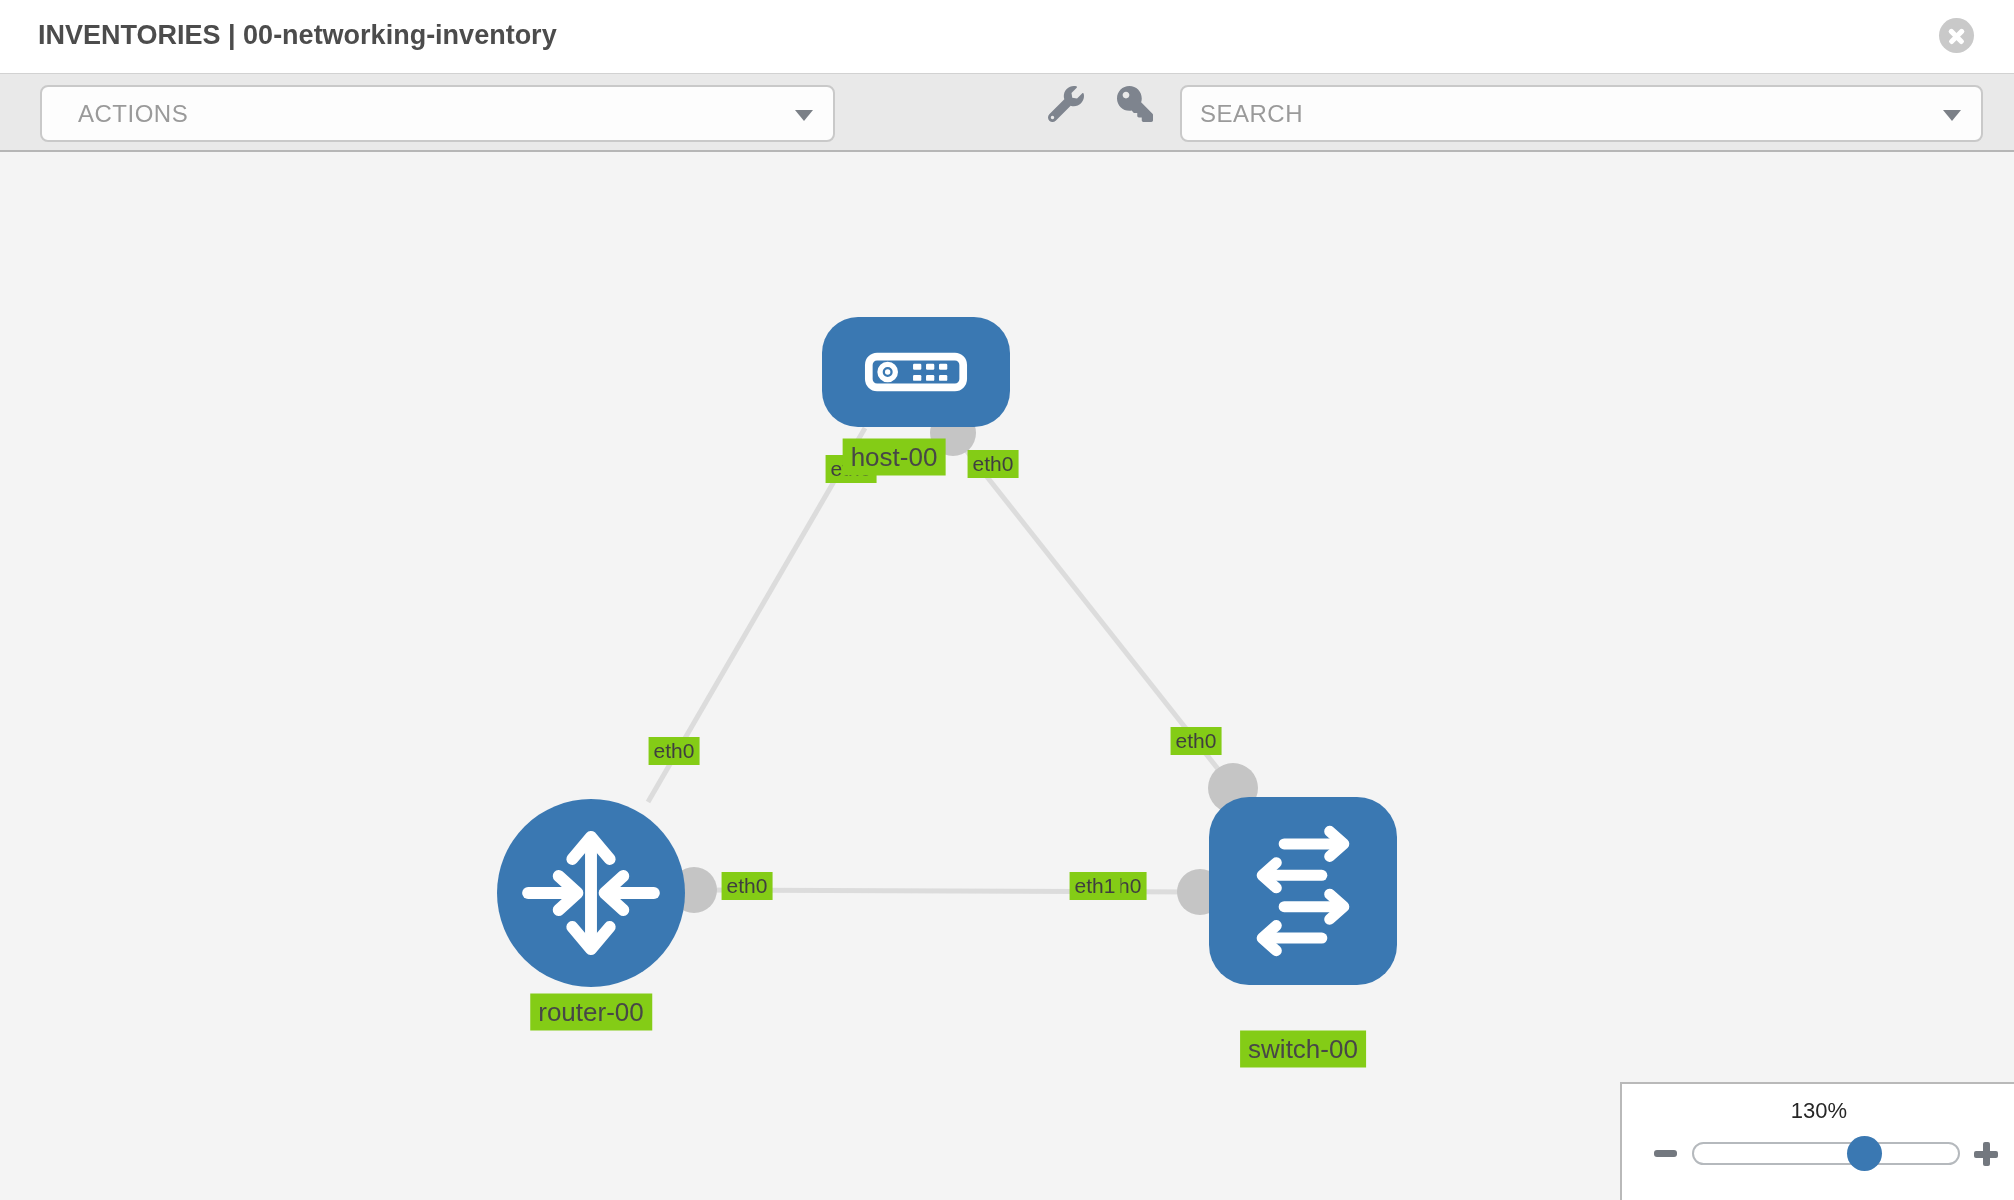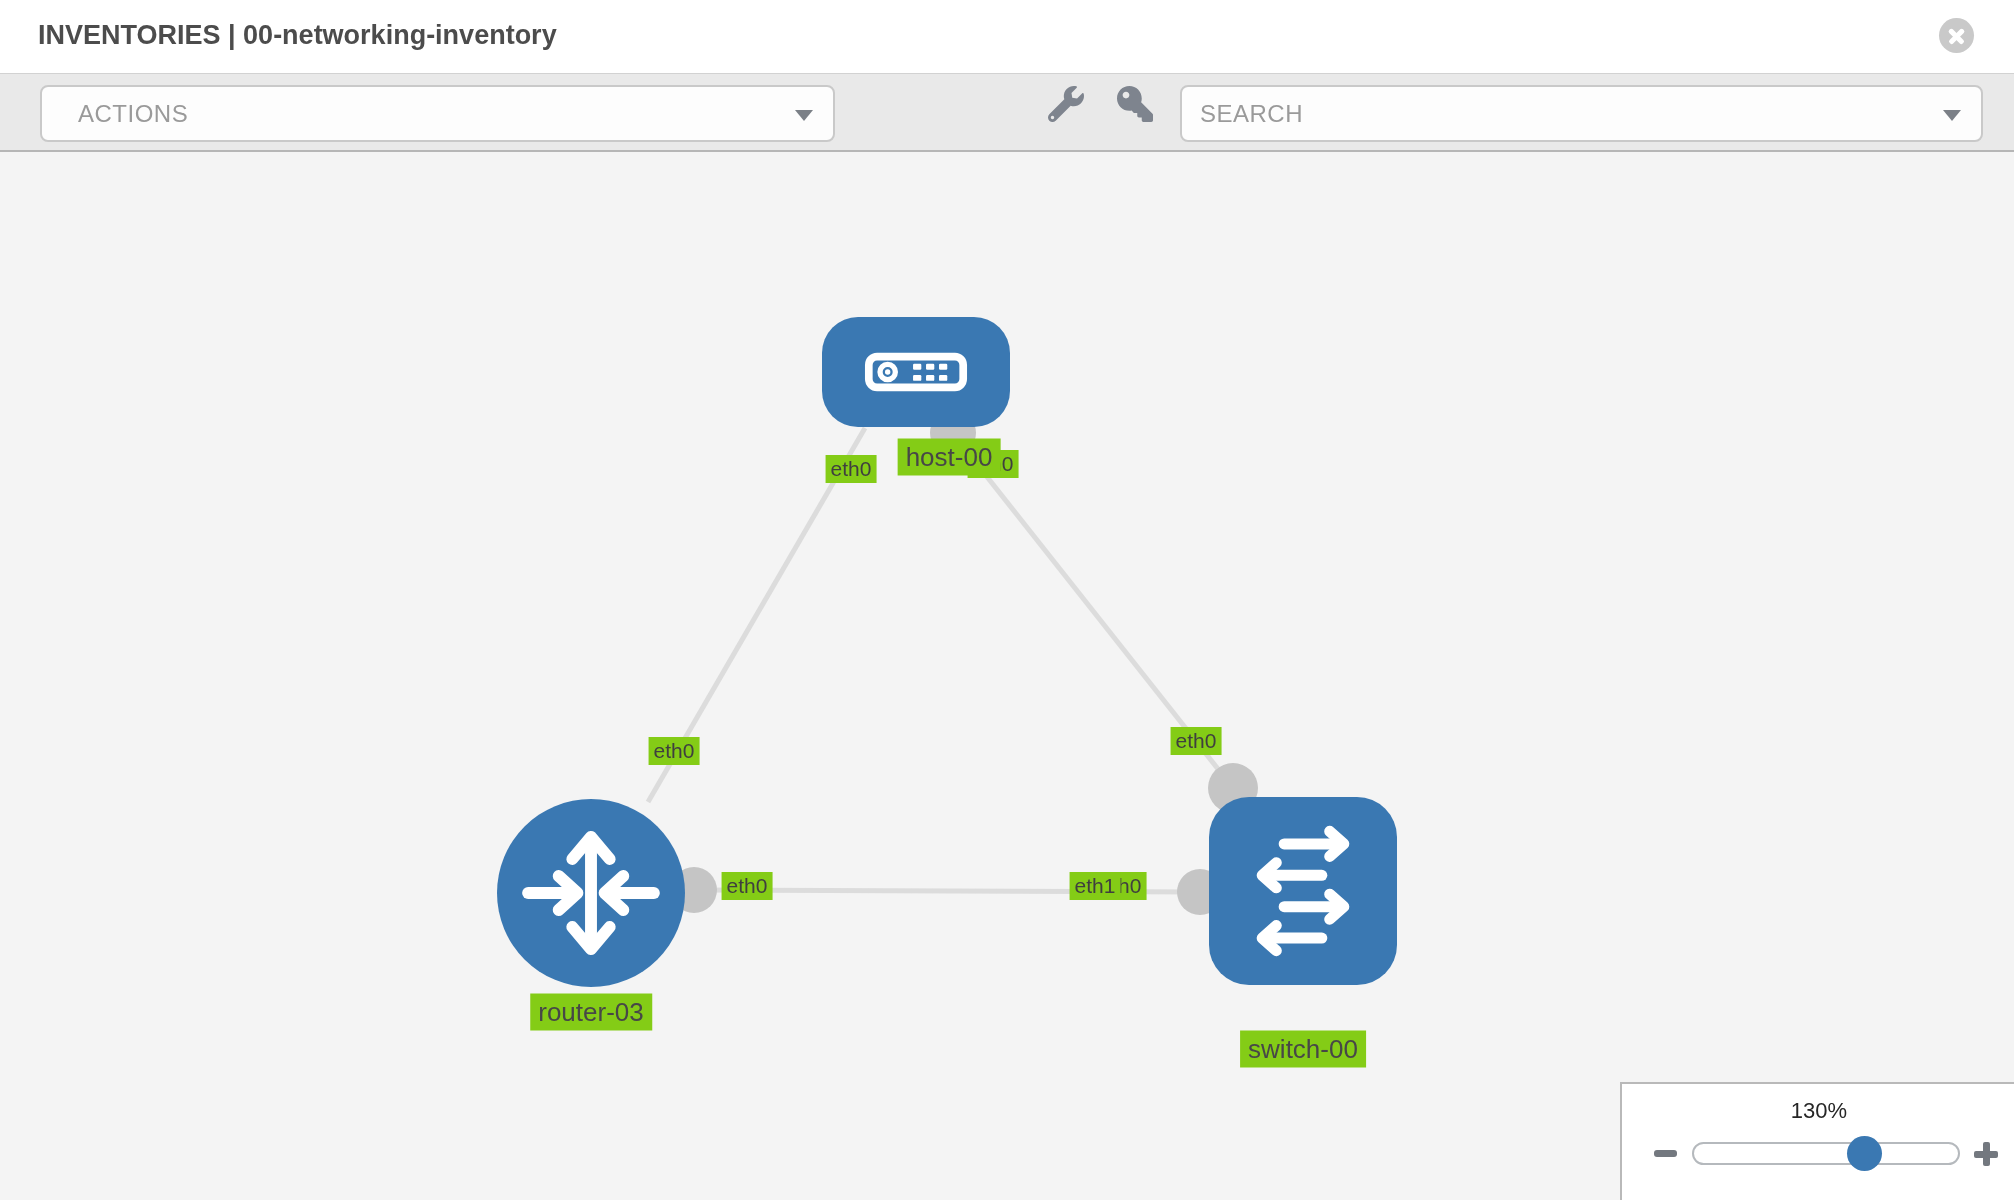--- a/index.html
+++ b/index.html
@@ -166,22 +166,22 @@
   </svg>
 
   <div class="labels" id="labels">
       <div class="lbl eth-label" style="left: 851px; top: 317px;">eth0</div>
       <div class="lbl eth-label" style="left: 674px; top: 599px;">eth0</div>
       <div class="lbl eth-label" style="left: 993px; top: 312px;">eth0</div>
       <div class="lbl eth-label" style="left: 1196px; top: 589px;">eth0</div>
       <div class="lbl eth-label" style="left: 747px; top: 734px;">eth0</div>
       <div class="lbl eth-label" style="left: 1121px; top: 734px;">eth0</div>
       <div class="lbl eth-label" style="left: 1095px; top: 734px;">eth1</div>
-      <div class="lbl node-label" style="left: 949px; top: 305px;">host-00</div>
-      <div class="lbl node-label" style="left: 591px; top: 860px;">router-03</div>
+      <div class="lbl node-label" style="left: 894px; top: 305px;">host-00</div>
+      <div class="lbl node-label" style="left: 591px; top: 860px;">router-00</div>
       <div class="lbl node-label" style="left: 1303px; top: 897px;">switch-00</div>
     </div>
 
   <div class="zoom-panel">
     <div class="zoom-value">130%</div>
     <div class="zoom-row">
       <span class="zoom-minus"></span>
       <div class="zoom-slider">
         <div class="zoom-thumb" id="zoom-thumb" style="left: calc(64.5% - 17.5px);"></div>
       </div>

